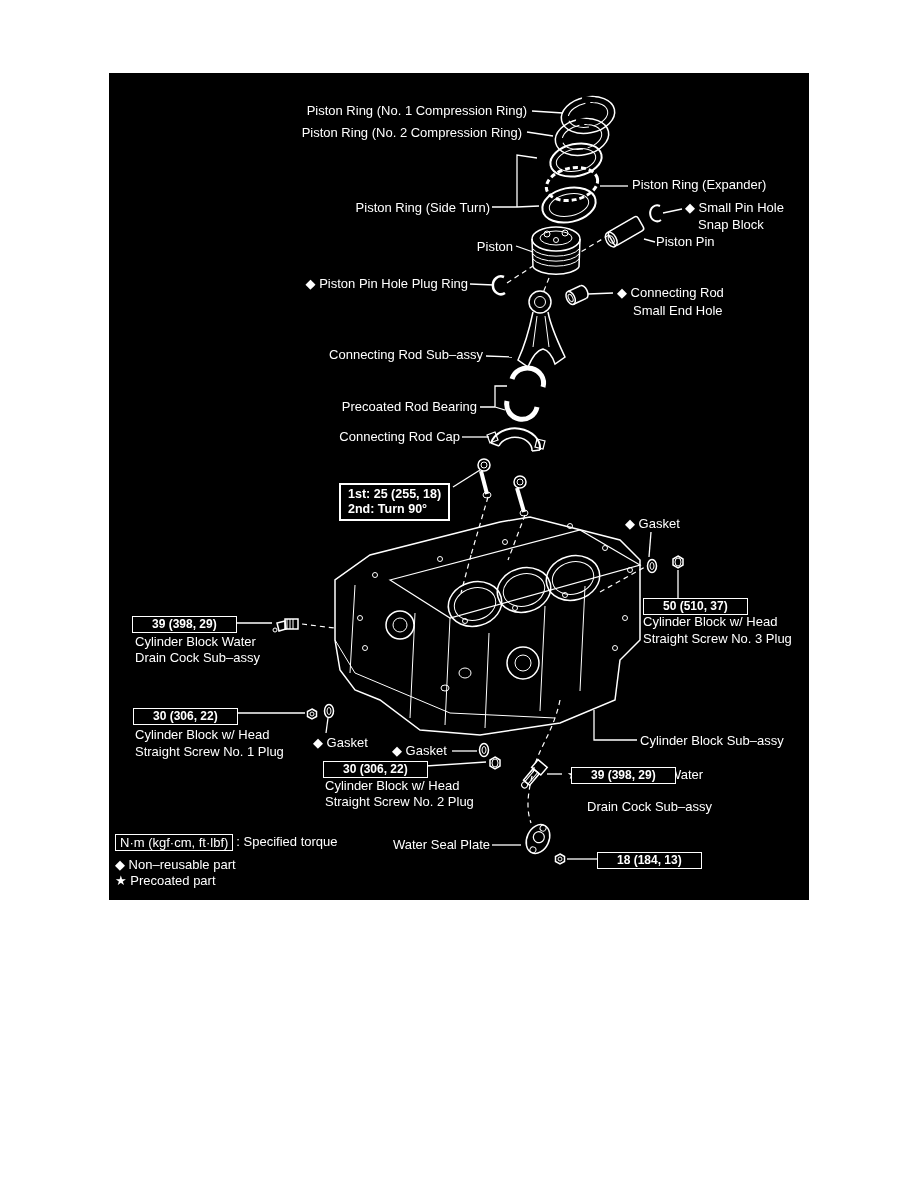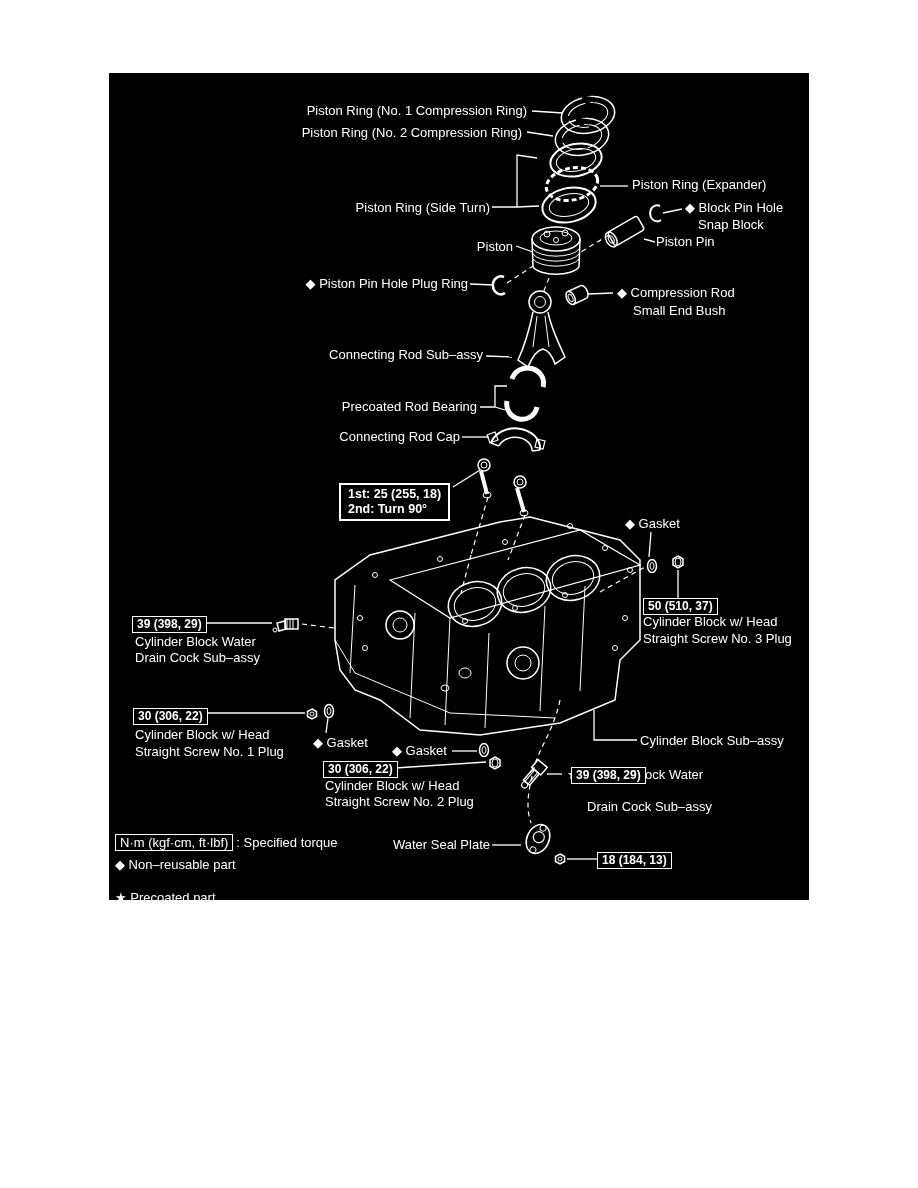--- a/index.html
+++ b/index.html
@@ -3,25 +3,25 @@
 <meta charset="utf-8">
 <style>
   html,body{margin:0;padding:0;background:#ffffff;}
   .page{position:relative;width:918px;height:1188px;background:#ffffff;overflow:hidden;
         font-family:"Liberation Sans",sans-serif;}
   .diagram{position:absolute;left:109px;top:73px;width:700px;height:827px;background:#000;}
   .diagram svg{position:absolute;left:0;top:0;}
   .label{position:absolute;color:#fff;font-size:13px;line-height:14px;white-space:nowrap;}
   .r{text-align:left;}
   .tq{position:absolute;color:#fff;background:#000;border:1.5px solid #fff;
-      font-size:12px;font-weight:bold;line-height:13px;padding:1px 4px;white-space:nowrap;}
+      font-size:12px;font-weight:bold;line-height:13px;padding:1px 19px;white-space:nowrap;}
   .tq-big{position:absolute;color:#fff;background:#000;border:2px solid #fff;
       font-size:12.5px;font-weight:bold;line-height:15px;padding:2px 7px;white-space:nowrap;}
   .legend{position:absolute;color:#fff;font-size:13px;}
-  .legend-row{display:flex;align-items:center;}
+  .legend-row{display:flex;}
   .legend-box{border:1.5px solid #fff;padding:0 4px;line-height:15px;}
 </style>
 </head>
 <body>
 
 <div class="page">
  <div class="diagram">
 
   <svg width="700" height="827" viewBox="0 0 700 827">
     <g stroke="#fff" fill="none" stroke-width="1.5">
@@ -229,27 +229,27 @@
         <line x1="491" y1="519" x2="536" y2="494"></line>
         <path d="M451,627 C445,657 430,675 425,695 C420,715 416,733 422,750" fill="none"></path>
       </g>
     </g>
   </svg>
 
   <div class="label r" style="right:282px;top:31px">Piston Ring (No. 1 Compression Ring)</div>
   <div class="label r" style="right:287px;top:53px">Piston Ring (No. 2 Compression Ring)</div>
   <div class="label" style="left:523px;top:105px">Piston Ring (Expander)</div>
   <div class="label r" style="right:319px;top:128px">Piston Ring (Side Turn)</div>
-  <div class="label" style="left:576px;top:128px">◆ Block Pin Hole</div>
+  <div class="label" style="left:576px;top:128px">◆ Small Pin Hole</div>
   <div class="label" style="left:589px;top:145px">Snap Block</div>
   <div class="label r" style="right:296px;top:167px">Piston</div>
   <div class="label" style="left:547px;top:162px">Piston Pin</div>
   <div class="label r" style="right:341px;top:204px">◆ Piston Pin Hole Plug Ring</div>
-  <div class="label" style="left:508px;top:213px">◆ Compression Rod</div>
-  <div class="label" style="left:524px;top:231px">Small End Bush</div>
+  <div class="label" style="left:508px;top:213px">◆ Connecting Rod</div>
+  <div class="label" style="left:524px;top:231px">Small End Hole</div>
   <div class="label r" style="right:326px;top:275px">Connecting Rod Sub–assy</div>
   <div class="label r" style="right:332px;top:327px">Precoated Rod Bearing</div>
   <div class="label r" style="right:349px;top:357px">Connecting Rod Cap</div>
   <div class="label" style="left:516px;top:444px">◆ Gasket</div>
   <div class="label" style="left:204px;top:663px">◆ Gasket</div>
   <div class="label" style="left:283px;top:671px">◆ Gasket</div>
   <div class="label" style="left:531px;top:661px">Cylinder Block Sub–assy</div>
   <div class="label" style="left:26px;top:562px">Cylinder Block Water</div>
   <div class="label" style="left:26px;top:578px">Drain Cock Sub–assy</div>
   <div class="label" style="left:26px;top:655px">Cylinder Block w/ Head</div>
@@ -272,17 +272,17 @@
   <div class="tq" style="left:214px;top:688px">30 (306, 22)</div>
   <div class="tq" style="left:462px;top:694px">39 (398, 29)</div>
   <div class="tq" style="left:488px;top:779px">18 (184, 13)</div>
 
   <div class="legend" style="left:6px;top:761px">
     <div class="legend-row">
       <span class="legend-box">N·m (kgf·cm, ft·lbf)</span>
       <span style="margin-left:3px">: Specified torque</span>
     </div>
     <div style="margin-top:6px">◆ Non–reusable part</div>
-    <div style="margin-top:18px">★ Precoated part</div>
+    <div style="margin-top:1px">★ Precoated part</div>
   </div>
 
  </div>
 </div>
 
 </body></html>

